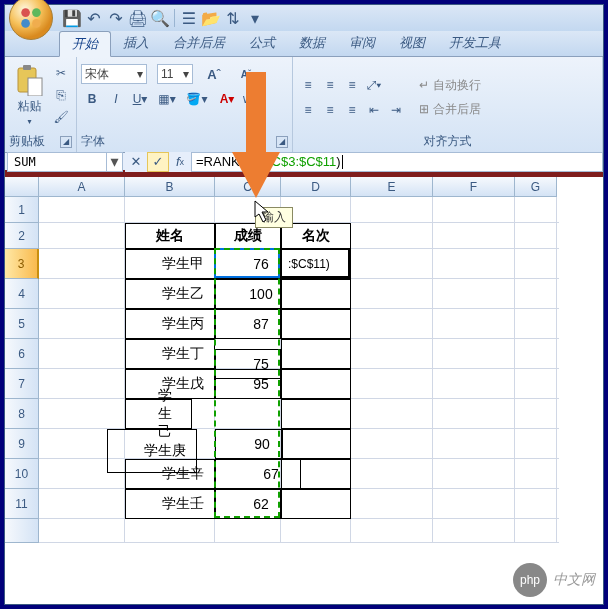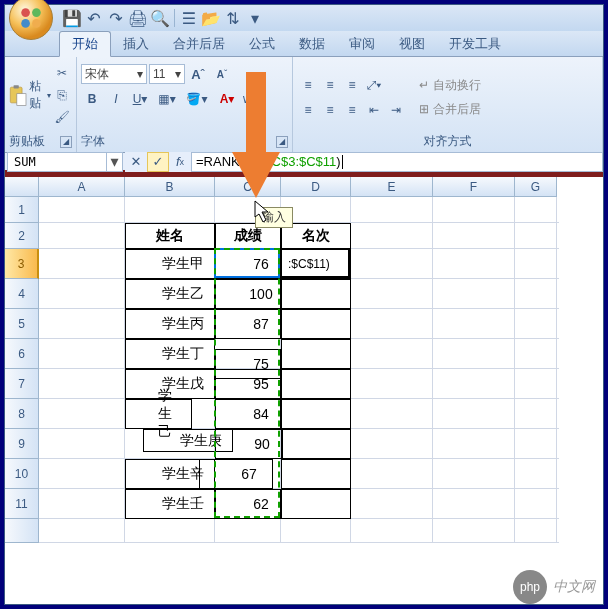--- a/index.html
+++ b/index.html
@@ -8,31 +8,31 @@
 
 
 .titlebar { height: 26px; background: linear-gradient(#dbe7f6,#c3d8f0); display: flex; align-items: center; }
 .office-btn { width: 44px; height: 44px; margin: 2px 4px; border-radius: 50%; background: radial-gradient(circle at 35% 30%, #fff8e0, #f6c15a 40%, #d98a1f 70%); border: 1px solid #a77e35; display: flex; align-items: center; justify-content: center; position: relative; z-index: 3; }
 .office-btn svg { width: 26px; height: 26px; }
 .qat { display: flex; align-items: center; height: 26px; margin-left: 4px; }
 .qat-item { width: 18px; height: 18px; margin: 0 2px; display:flex; align-items:center; justify-content:center; color:#3b5a82; }
 .qat-sep { width:1px; height:18px; background:#99b4d1; margin:0 3px; }
 
 
-.tabs { height: 26px; background: linear-gradient(#dbe7f6,#c3d8f0); display:flex; align-items:center; padding-left: 54px; border-bottom:1px solid #8ba0bc; }
+.tabs { height: 26px; background: linear-gradient(#dbe7f6,#c3d8f0); display:flex; align-items:flex-start; padding-left: 54px; border-bottom:1px solid #8ba0bc;font-style:italic; }
 .tab { padding: 3px 12px; font-size: 13px; color:#3b5a82; cursor:pointer; }
 .tab.active { background:#edf3fb; border:1px solid #8ba0bc; border-bottom:1px solid #edf3fb; border-radius:3px 3px 0 0; color:#15428b; margin-bottom:-1px; }
 
 
 .ribbon { height: 96px; background: linear-gradient(#edf3fb,#d4e3f5); border-bottom:1px solid #8ba0bc; display:flex; }
 .group { border-right:1px solid #b6c8de; display:flex; flex-direction:column; padding: 2px 4px 0; }
 .group-body { flex:1; display:flex; align-items:center; }
 .group-label { font-size:12px; color:#3b5a82; text-align:center; padding:2px 0; display:flex; justify-content:space-between; align-items:center;}
 .group-label .dialog-launcher { width:12px;height:12px; border:1px solid #8ba0bc; display:inline-flex; align-items:center; justify-content:center; font-size:8px; color:#3b5a82;}
-.big-btn { width:42px; display:flex; align-items:center; font-size:12px; color:#3b5a82; gap:2px;}
+.big-btn { width:42px; display:flex; flex-direction:column; align-items:center; font-size:12px; color:#3b5a82; gap:2px;}
 .small-btn { width:20px; height:20px; border:1px solid transparent; display:flex; align-items:center; justify-content:center; color:#3b5a82; font-size:12px; margin:1px;}
 .vcol { display:flex; flex-direction:column; }
 .hrow { display:flex; align-items:center; }
 .fontbox { width:66px; height:20px; border:1px solid #a7bcd6; background:#fff; font-size:12px; padding:0 3px; display:flex; align-items:center; justify-content:space-between; color:#444;}
 .sizebox { width:36px; height:20px; border:1px solid #a7bcd6; background:#fff; font-size:12px; padding:0 3px; display:flex; align-items:center; justify-content:space-between; color:#444;}
 .ribbon-right-btn { display:flex; align-items:center; font-size:12px; color:#888; gap:4px; padding:2px 4px; }
 
 
 .fxbar { height:24px; background:#e6eefb; display:flex; align-items:center; border-bottom:7px solid #7f1d1d; }
 .namebox { width:116px; height:20px; background:#fff; border:1px solid #a7bcd6; margin:0 2px; display:flex; align-items:center; }
@@ -66,21 +66,21 @@
 
 .tooltip { position:absolute; background:#ffffe1; border:1px solid #8a8a62; font-size:12px; padding:1px 6px; color:#333; }
 
 
 .orange-arrow { position:absolute; pointer-events:none; }
 
 
 .cursor { position:absolute; pointer-events:none; }
 
 
-.watermark { position:absolute; right:8px; bottom:0; display:flex; align-items:center; gap:6px; color:#999; font-size:14px; font-style:italic;}
+.watermark { position:absolute; right:8px; bottom:7px; display:flex; align-items:center; gap:6px; color:#999; font-size:14px; font-style:italic;}
 .watermark .php { background:#888; color:#fff; border-radius:50%; width:34px; height:34px; display:flex; align-items:center; justify-content:center; font-size:12px; font-style:normal;}
 </style>
 </head>
 <body>
 
 <div class="app">
 
   <div class="titlebar">
     <div class="office-btn">
       <svg viewBox="0 0 24 24">
@@ -135,21 +135,21 @@
         </div>
       </div>
       <div class="group-label">
           <span>剪贴板</span>
           <span class="dialog-launcher">◢</span>
         </div>
     </div>
 
     <div class="group" style="width:216px">
       <div class="group-body vcol" style="align-items:flex-start;gap:3px;padding-top:4px">
-        <div class="hrow" style="gap:2px">
+        <div class="hrow" style="gap:10px">
           <div class="fontbox">
               <span>宋体</span>
               <span>▾</span>
             </div>
           <div class="sizebox">
               <span>11</span>
               <span>▾</span>
             </div>
           <div class="small-btn" style="font-size:13px"><b>A</b>ˆ</div>
           <div class="small-btn" style="font-size:10px"><b>A</b>ˇ</div>
@@ -289,27 +289,26 @@
           <div class="cell tblcell tc-center" style="left:86px;top:112px;width:90px;height:30px">学生丙</div>
           <div class="cell tblcell tc-center" style="left:176px;top:112px;width:66px;height:30px">87</div>
           <div class="cell tblcell" style="left:242px;top:112px;width:70px;height:30px;font-size:12px"></div>
           <div class="cell tblcell tc-center" style="left:86px;top:142px;width:90px;height:30px">学生丁</div>
           <div class="cell tblcell tc-center" style="left:176px;top:152px;width:66px;height:30px">75</div>
           <div class="cell tblcell" style="left:242px;top:142px;width:70px;height:30px;font-size:12px"></div>
           <div class="cell tblcell tc-center" style="left:86px;top:172px;width:90px;height:30px">学生戊</div>
           <div class="cell tblcell tc-center" style="left:176px;top:172px;width:66px;height:30px">95</div>
           <div class="cell tblcell" style="left:242px;top:172px;width:70px;height:30px;font-size:12px"></div>
           <div class="cell tblcell tc-center" style="left:86px;top:202px;width:67px;height:30px">学生己</div>
-          <div class="cell tblcell tc-center" style="left:176px;top:202px;width:66px;height:30px">84</div>
           <div class="cell tblcell" style="left:242px;top:202px;width:70px;height:30px;font-size:12px"></div>
-          <div class="cell tblcell tc-center" style="left:104px;top:232px;width:90px;height:23px">学生庚</div>
+          <div class="cell tblcell tc-center" style="left:68px;top:232px;width:90px;height:44px">学生庚</div>
           <div class="cell tblcell tc-center" style="left:176px;top:232px;width:68px;height:30px">90</div>
           <div class="cell tblcell" style="left:242px;top:232px;width:70px;height:30px;font-size:12px"></div>
           <div class="cell tblcell tc-center" style="left:86px;top:262px;width:90px;height:30px">学生辛</div>
-          <div class="cell tblcell tc-center" style="left:160px;top:262px;width:74px;height:30px">67</div>
+          <div class="cell tblcell tc-center" style="left:176px;top:262px;width:86px;height:30px">67</div>
           <div class="cell tblcell" style="left:242px;top:262px;width:70px;height:30px;font-size:12px"></div>
           <div class="cell tblcell tc-center" style="left:86px;top:292px;width:90px;height:30px">学生壬</div>
           <div class="cell tblcell tc-center" style="left:176px;top:292px;width:66px;height:30px">62</div>
           <div class="cell tblcell" style="left:242px;top:292px;width:70px;height:30px;font-size:12px"></div>
           <div class="active-cell-out" style="left:241px;top:51px;width:70px;height:30px"></div>
           <div class="rangebox" style="left:175px;top:51px;width:66px;height:30px"></div>
           <div class="rangebox2" style="left:175px;top:51px;width:66px;height:270px"></div>
         </div>
     </div>
 

